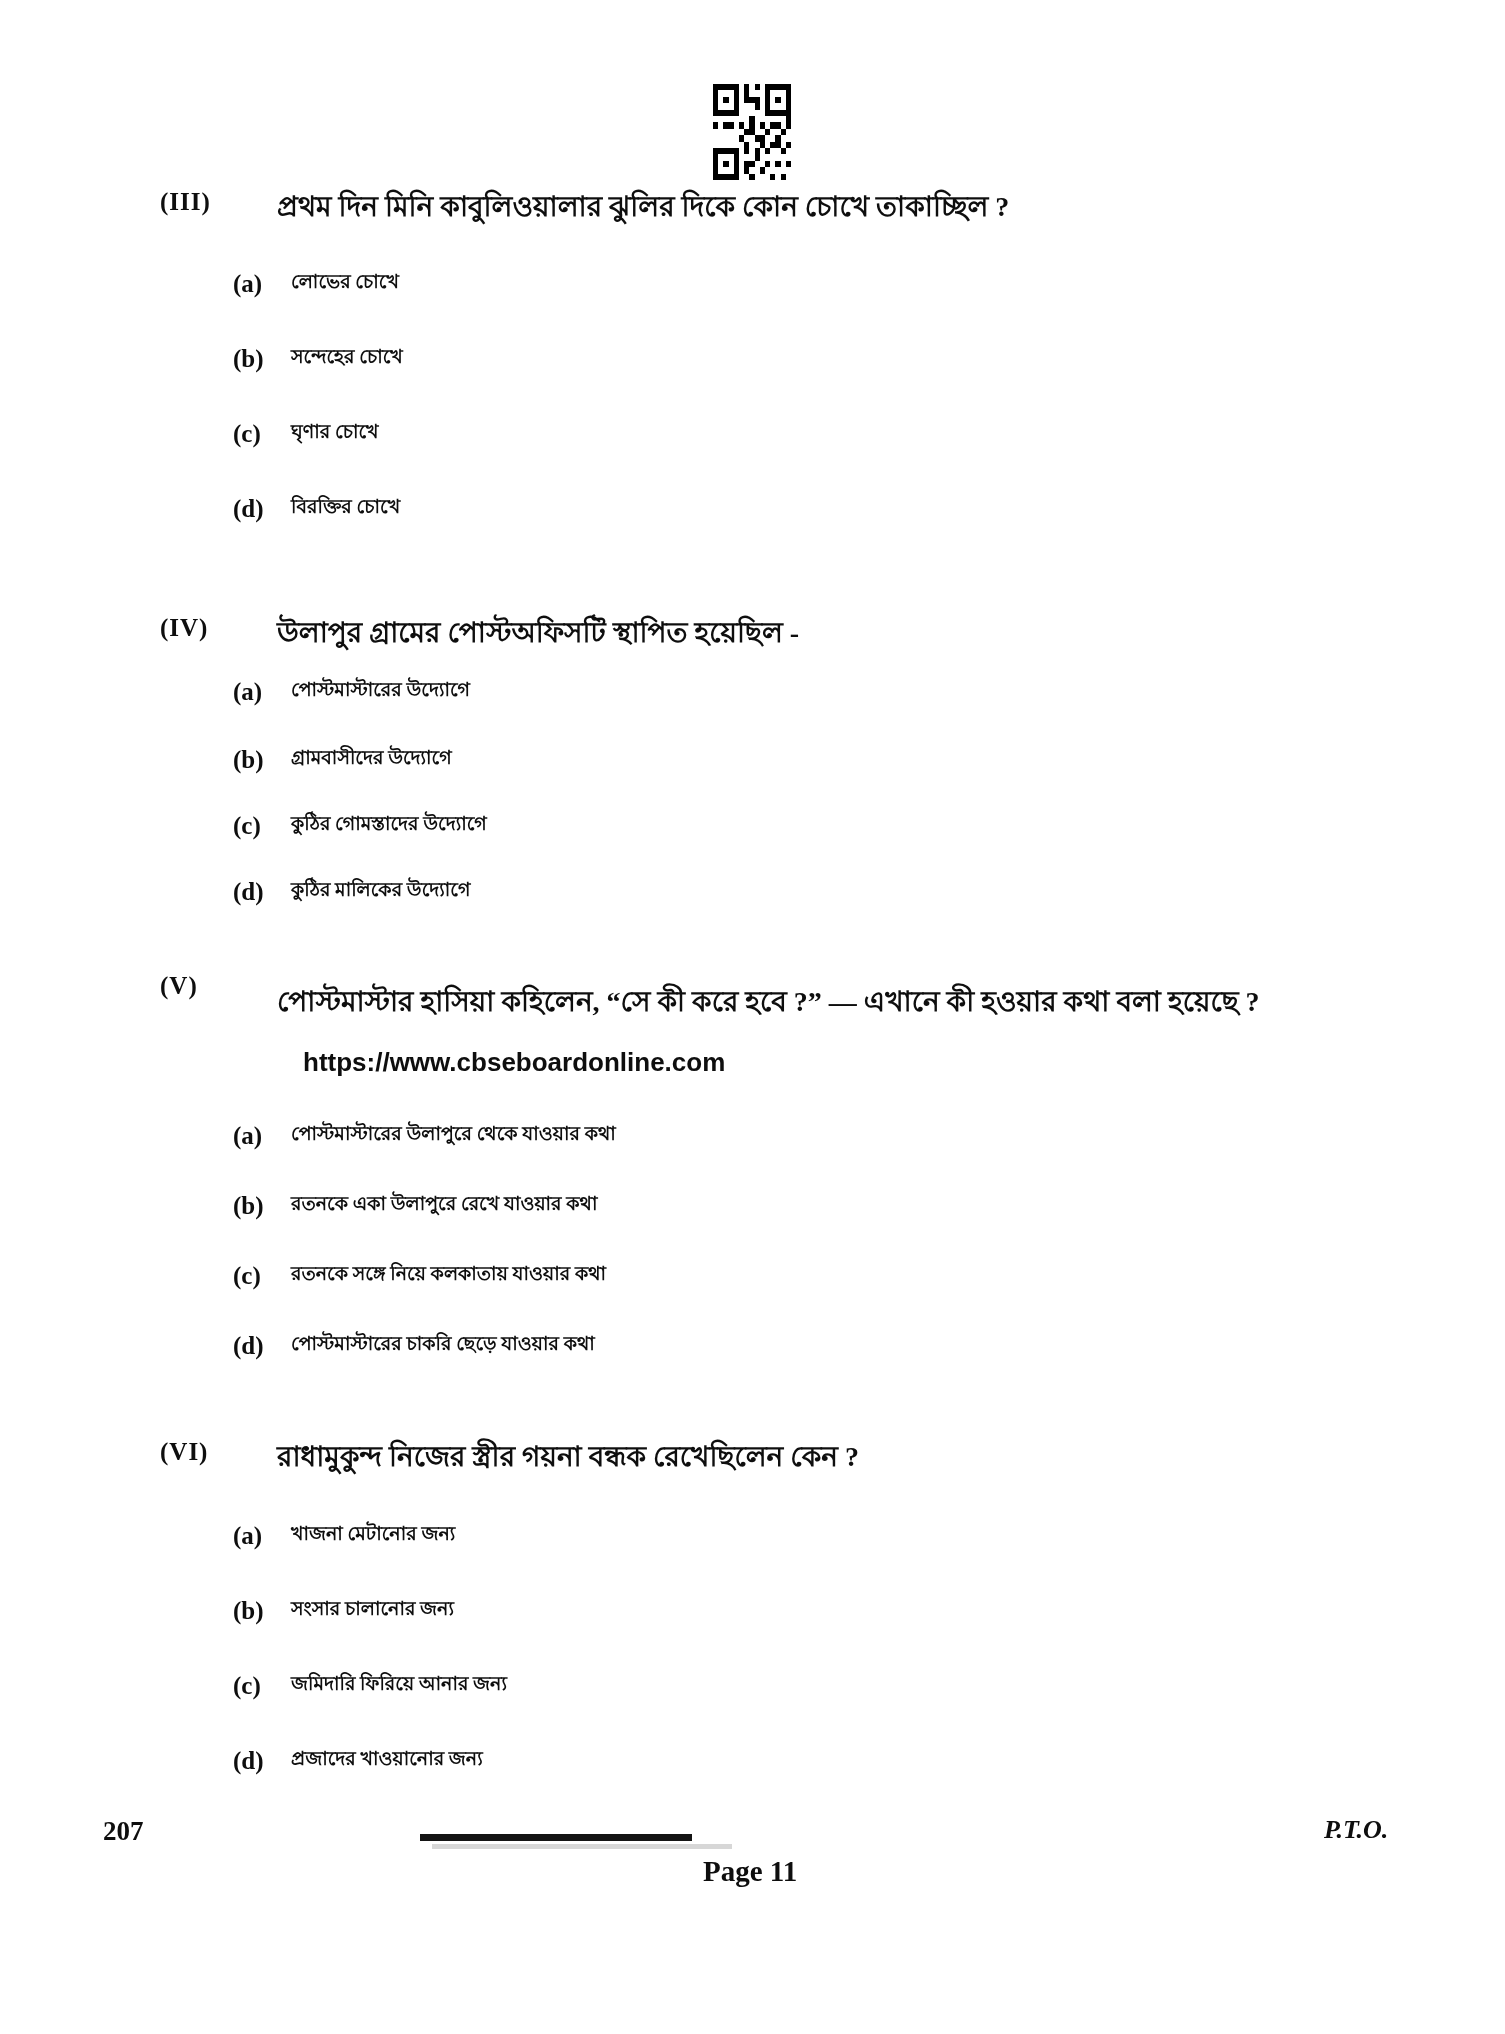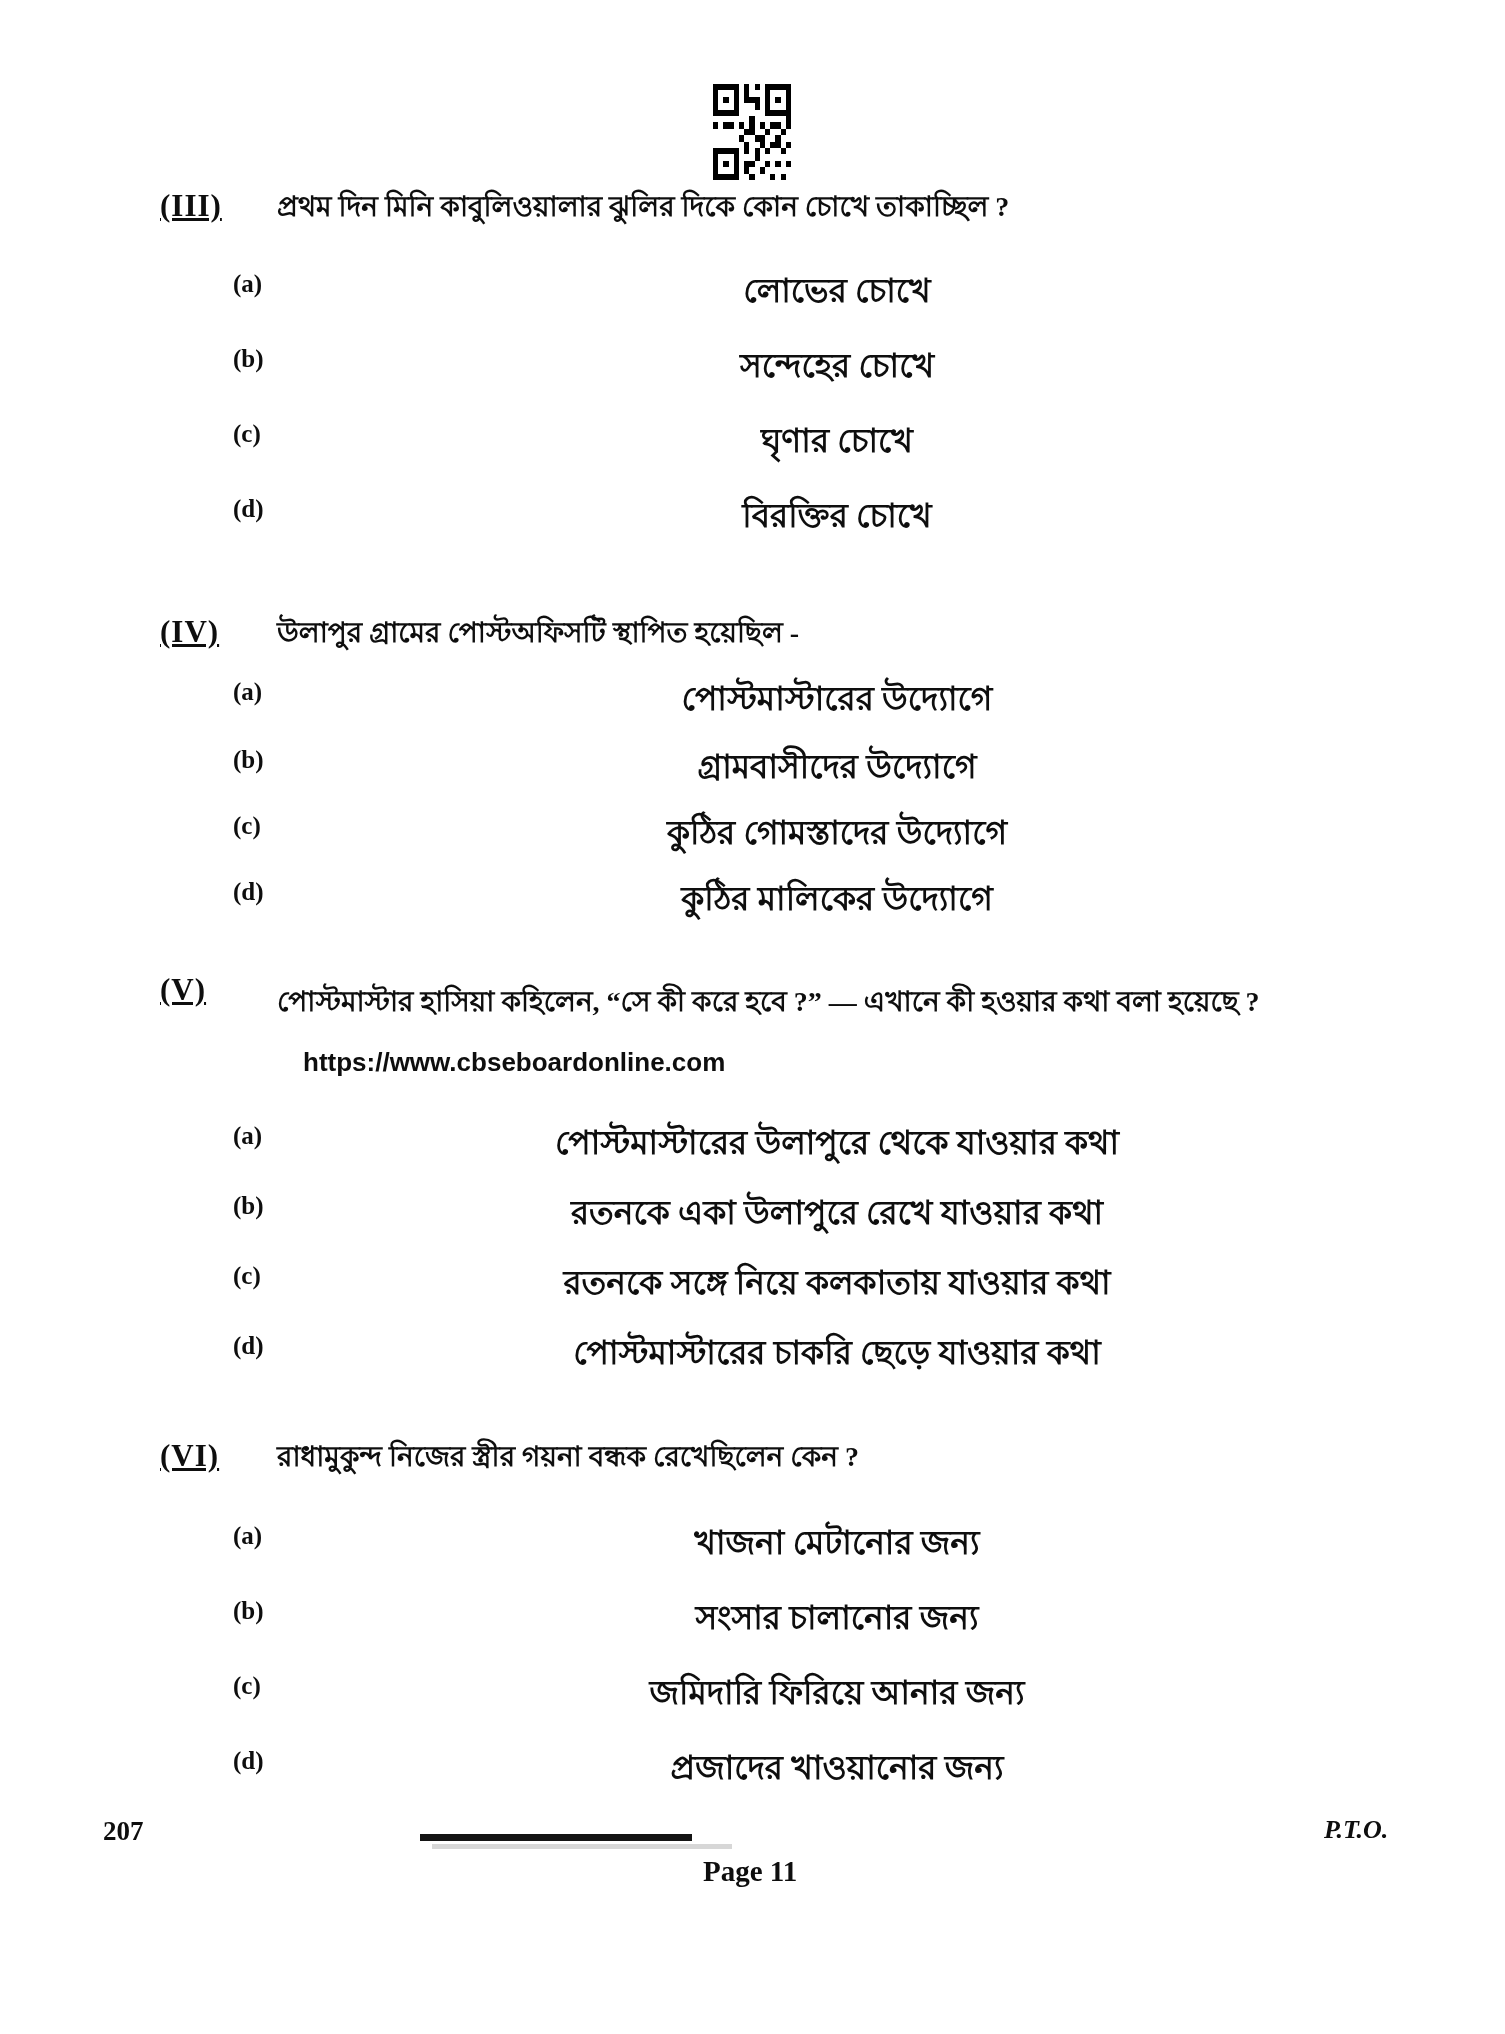--- a/index.html
+++ b/index.html
@@ -18,23 +18,22 @@
   .qrow {
     position: absolute;
     left: 160px;
     width: 1250px;
     display: flex;
     align-items: flex-start;
   }
   .qnum {
     flex: 0 0 72px;
     font-weight: 700;
-    font-size: 31px;
+    font-size: 25px;
     letter-spacing: 1px;
-    text-decoration: underline;
   }
   .qtext {
     flex: 1;
     font-weight: 700;
     font-size: 28px;
     line-height: 1.35;
     margin-left: 45px;
   }
   .qtext-multiline {
     line-height: 60px;
@@ -54,23 +53,22 @@
     align-items: flex-start;
   }
   .olabel {
     flex: 0 0 58px;
     font-weight: 700;
     font-size: 25px;
   }
   .otext {
     flex: 1;
     font-weight: 700;
-    font-size: 33px;
+    font-size: 19px;
     line-height: 1.3;
-    text-align: center;
   }
   .qr {
     position: absolute;
     left: 713px;
     top: 84px;
     width: 78px;
     height: 96px;
   }
   .footer-code {
     position: absolute;

